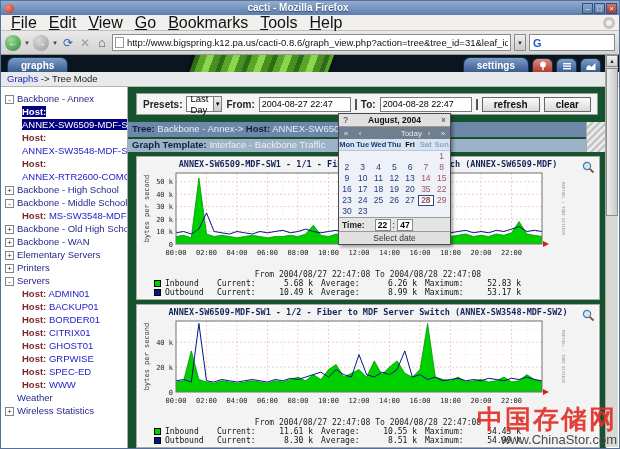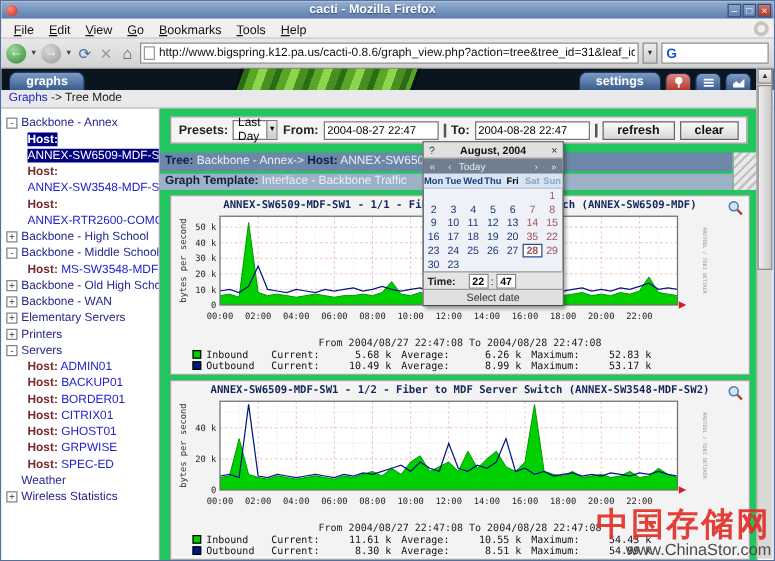--- a/index.html
+++ b/index.html
@@ -9,21 +9,21 @@
   
   .titlebar { height:14px; background:linear-gradient(180deg,#93aed0,#5d7dab); display:flex; align-items:center; padding:0 2px; }
   .app-dot { width:9px; height:9px; border-radius:50%; background:radial-gradient(circle at 35% 35%,#ff8a7a,#c22b1c); margin-left:2px; }
   .title-text { flex:1; text-align:center; color:#fff; font-size:10px; font-weight:bold; text-shadow:0 1px 1px #2c456b; line-height:14px; }
   .winbtns { display:flex; gap:1px; }
   .winbtn { width:11px; height:11px; font-size:8px; line-height:10px; text-align:center; color:#fff; border:1px solid #32507d; background:linear-gradient(180deg,#8ba6ca,#5f7fab); cursor:default; }
   .winbtn.close { background:linear-gradient(180deg,#d1756b,#a83c30); }
 
   
   .menubar { height:16px; background:#f1f0ee; border-bottom:1px solid #c2c0bc; display:flex; align-items:center; padding:0 4px; }
-  .menu-item { display:inline-block; font-size:10px; color:#111; padding:0 6px;text-align:center; }
+  .menu-item { display:inline-block; font-size:16px; color:#111; padding:0 6px;text-align:center; }
   .menu-item::first-letter { text-decoration:underline; }
   .throbber { margin-left:auto; width:12px; height:12px; border:3px solid #c6c4c0; border-radius:50%; }
 
   
   .navbar { height:24px; background:linear-gradient(180deg,#e9e9e9,#d2d2d2); border-bottom:1px solid #979797; display:flex; align-items:center; padding:0 4px; gap:3px; }
   .nav-ic { width:16px; height:16px; border-radius:50%; color:#fff; font-size:10px; line-height:15px; text-align:center; }
   .back { background:radial-gradient(circle at 35% 30%,#9fd89b,#2f8a33); }
   .fwd  { background:radial-gradient(circle at 35% 30%,#d8d8d8,#9a9a9a); }
   .caret { font-size:6px; color:#444; }
   .tool-glyph { font-size:12px; color:#3a6ea5; width:14px; text-align:center; }
@@ -55,21 +55,21 @@
   .sidebar { width:127px; border-right:1px solid #aab; padding:5px 0 0 4px; font-size:9.5px; overflow:hidden; background:#fff; }
   .tree-row { line-height:13px; white-space:nowrap; }
   .exp { display:inline-block; width:9px; height:9px; border:1px solid #848484; background:#fff; color:#333; font-size:8px; line-height:7px; text-align:center; margin-right:3px; vertical-align:middle; }
   .exp-sp { display:inline-block; width:12px; }
   .blabel { color:#26268c; }
   .host-row { padding-left:17px; }
   .hlabel { color:#7a2a2a; font-weight:bold; }
   .hname { color:#2222cc; }
   .hl { background:#000080; color:#fff !important; }
 
-  .content { flex:1; margin-right:13px; position:relative; background:#22c55e; overflow:hidden; }
+  .content { flex:1; margin-right:13px; position:relative; background:#14532d; overflow:hidden; }
 
   
   .presets { margin:6px 8px 7px 8px; height:22px; border:1px solid #9a9a9a; background:#f4f4f4; display:flex; align-items:center; padding:0 6px; gap:4px; font-size:10px; }
   .plabel { font-weight:bold; color:#222; }
   .fakesel { width:88px; height:16px; background:#fff; border:1px solid #7a7a7a; display:flex; align-items:center; font-size:9.5px; padding-left:3px; }
   .fakesel .dd { margin-left:auto; width:13px; height:14px; background:linear-gradient(#eee,#ccc); border-left:1px solid #7a7a7a; font-size:6px; line-height:14px; text-align:center; }
   .dateinput { width:92px; height:15px; border:1px solid #7a7a7a; font-size:9px; padding:0 2px; font-family:"Liberation Sans",sans-serif; }
   .calbtn { width:12px; height:11px; border:1px solid #555; background:linear-gradient(#c33 0 3px,#fff 3px); }
   .pbtn { font-size:10px; font-weight:bold; color:#111; border:1px solid #666; background:linear-gradient(#fbfbfb,#d8d8d8); padding:1px 11px; }
 
@@ -94,21 +94,21 @@
   .leg-val { width:46px; text-align:right; margin-right:8px; }
   .zoomico { position:absolute; top:3px; right:4px; }
 
   
   .cal { position:absolute; left:337px; top:112px; width:113px; background:#eef2f8; border:1px solid #4a4a4a; box-shadow:2px 2px 3px rgba(0,0,0,.35); font-size:8.5px; z-index:50; }
   .cal-head { display:flex; background:#e0e0e0; border-bottom:1px solid #9a9a9a; height:13px; align-items:center; }
   .cal-help,.cal-close { width:13px; text-align:center; color:#333; }
   .cal-title { flex:1; text-align:center; font-weight:bold; color:#111; }
   .cal-nav { display:flex; background:#6f7f90; color:#e8e8e8; height:12px; align-items:center; font-size:8px; }
   .cal-nav .nv { width:14px; text-align:center; }
-  .cal-nav .today { flex:1; text-align:left; }
+  .cal-nav .today { flex:1; text-align:right; }
   .cal-wk { display:flex; background:#d7e4f2; border-bottom:1px solid #b9c6d6; }
   .cal-wk span { width:15.8px; text-align:center; font-weight:bold; color:#1a3c78; font-size:7.5px; line-height:11px; }
   .cal-wk span.fri { color:#000; }
   .cal-wk span.wkend { color:#8fa3c0; }
   .cal-week { display:flex; }
   .cal-day { width:15.8px; height:11px; text-align:center; color:#223a7a; line-height:11px; }
   .cal-day.wkend { color:#a05560; }
   .cal-day.sel { background:#fff; border:1px solid #2a4a8a; font-weight:bold; line-height:9px; }
   .cal-time { display:flex; align-items:center; background:#e4e4e4; border-top:1px solid #9a9a9a; height:14px; padding:0 3px; gap:2px; }
   .cal-time .tl { font-weight:bold; color:#222; margin-right:8px; }
@@ -219,20 +219,21 @@
         <div class="tree-row"><span class="exp">+</span><span class="blabel">Elementary Servers</span></div>
         <div class="tree-row"><span class="exp">+</span><span class="blabel">Printers</span></div>
         <div class="tree-row"><span class="exp">-</span><span class="blabel">Servers</span></div>
         <div class="tree-row host-row"><span class="hlabel">Host:</span> <span class="hname">ADMIN01</span></div>
         <div class="tree-row host-row"><span class="hlabel">Host:</span> <span class="hname">BACKUP01</span></div>
         <div class="tree-row host-row"><span class="hlabel">Host:</span> <span class="hname">BORDER01</span></div>
         <div class="tree-row host-row"><span class="hlabel">Host:</span> <span class="hname">CITRIX01</span></div>
         <div class="tree-row host-row"><span class="hlabel">Host:</span> <span class="hname">GHOST01</span></div>
         <div class="tree-row host-row"><span class="hlabel">Host:</span> <span class="hname">GRPWISE</span></div>
         <div class="tree-row host-row"><span class="hlabel">Host:</span> <span class="hname">SPEC-ED</span></div>
+        <div class="tree-row host-row"><span class="hlabel">Host:</span> <span class="hname">WWW</span></div>
         <div class="tree-row"><span class="exp-sp"></span><span class="blabel">Weather</span></div>
         <div class="tree-row"><span class="exp">+</span><span class="blabel">Wireless Statistics</span></div>
       </div>
 
     <div class="content">
 
       <div class="presets">
         <span class="plabel">Presets:</span>
         <div class="fakesel">
           <span>Last Day</span>

